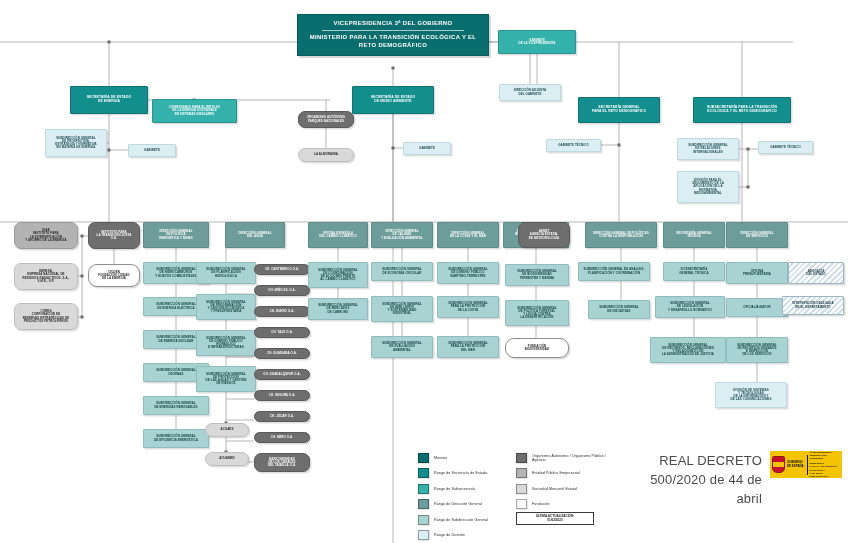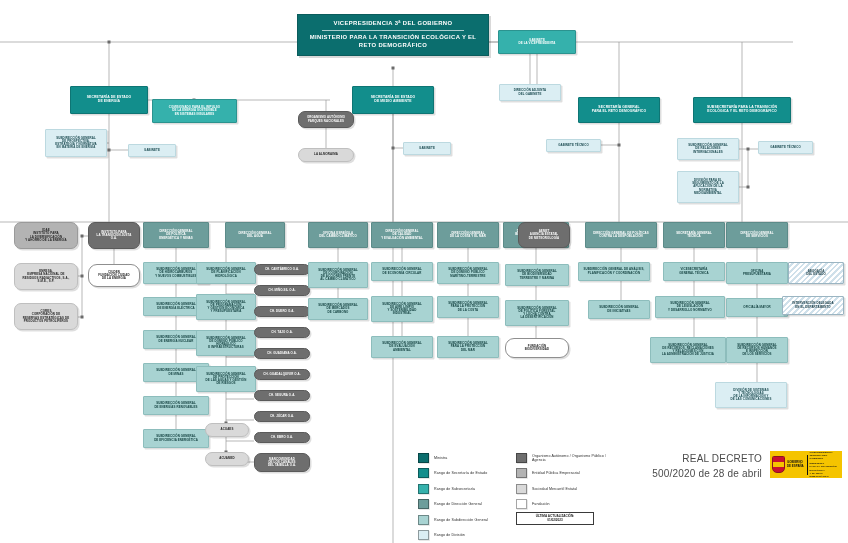--- a/index.html
+++ b/index.html
@@ -61,21 +61,21 @@
   #stamp {
     position:absolute; left:98px; top:62px; width:78px; height:13px;
     border:1px solid #3a3a3a; background:#fff;
     display:flex; flex-direction:column; align-items:center; justify-content:center;
     font-size:3.1px; font-weight:700; color:#1a1a1a; line-height:1.25; text-align:center;
   }
 
   
   #decree {
     position:absolute; left:640px; top:452px; width:122px;
-    text-align:right; color:#4b4b4b; font-size:10px; line-height:1.45; letter-spacing:.2px;
+    text-align:right; color:#4b4b4b; font-size:13px; line-height:1.45; letter-spacing:.2px;
   }
   #gov-logo {
     position:absolute; left:770px; top:451px; width:72px; height:27px;
     background:#f5c400; display:flex; align-items:center; padding:0 2px;
   }
   #gov-logo .shield {
     width:13px; height:17px; flex:0 0 auto; margin-right:2px;
     background:linear-gradient(#c8102e 0 32%, #f5c400 32% 68%, #c8102e 68% 100%);
     border:.5px solid #8c1420; border-radius:1.5px 1.5px 5px 5px;
   }
@@ -421,21 +421,21 @@
         </div>
       </div>
     <div id="stamp">
       <span>ÚLTIMA ACTUALIZACIÓN:</span>
       <span>01/02/2023</span>
     </div>
   </div>
 
   <div id="decree">
     <div>REAL DECRETO</div>
-    <div>500/2020 de 28 de abril</div>
+    <div>500/2020 de 44 de abril</div>
   </div>
 
   <div id="gov-logo">
     <div class="shield"></div>
     <div class="g1">
       <div>GOBIERNO</div>
       <div>DE ESPAÑA</div>
     </div>
     <div class="sep"></div>
     <div class="g2">

